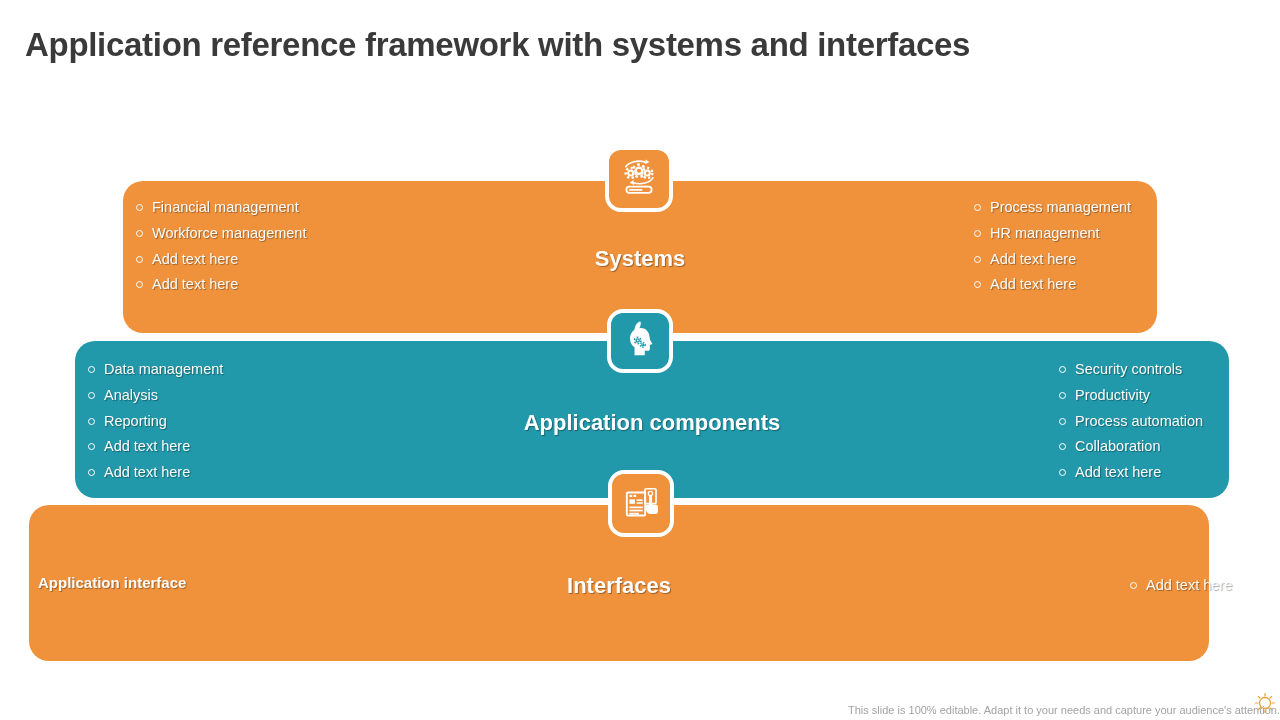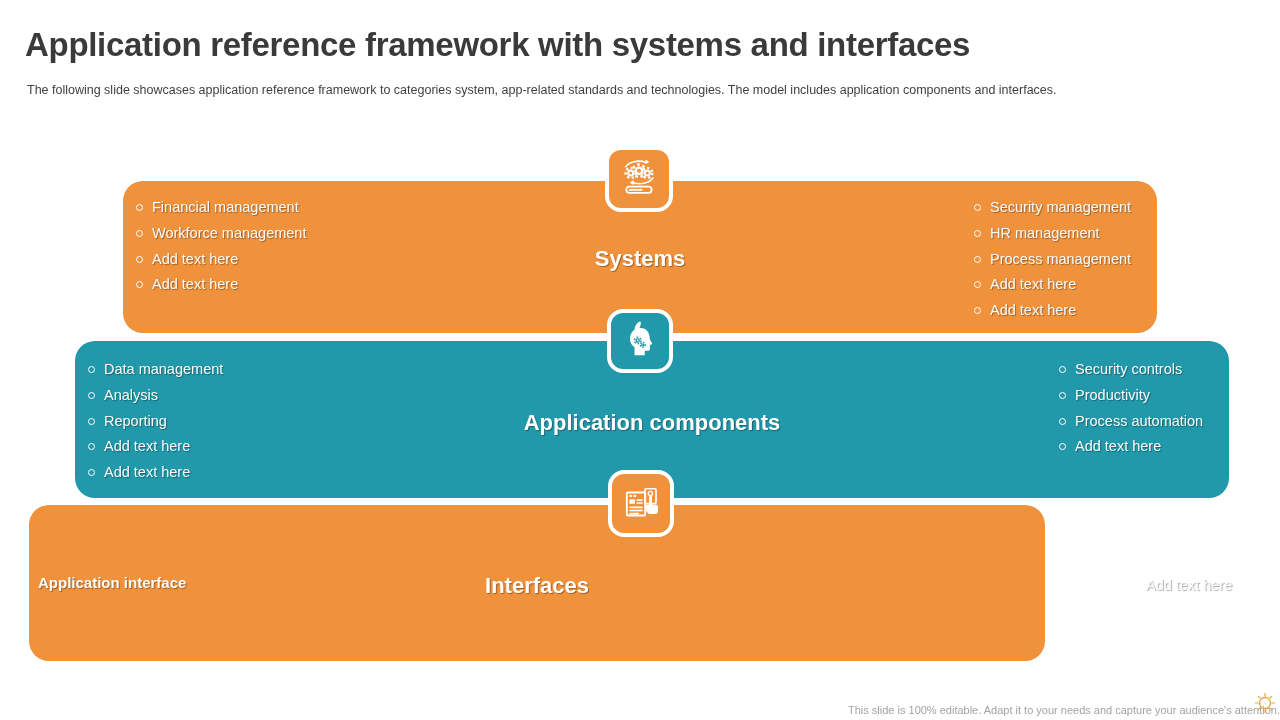--- a/index.html
+++ b/index.html
@@ -9,21 +9,21 @@
   .page-title{position:absolute;left:25px;top:26px;width:1150px;margin:0;
     font-size:33px;font-weight:700;color:#3a3a3a;letter-spacing:-0.3px;}
   .page-subtitle{position:absolute;left:27px;top:83px;width:1100px;margin:0;
     font-size:12.5px;color:#3f3f3f;}
 
   .band{position:absolute;border-radius:20px;}
   .band-orange{background:#f0923c;}
   .band-teal{background:#2199ab;padding-left:24px;}
   .band-systems{left:123px;top:181px;width:1034px;height:152px;}
   .band-components{left:75px;top:341px;width:1130px;height:157px;}
-  .band-interfaces{left:29px;top:505px;width:1016px;height:156px;}
+  .band-interfaces{left:29px;top:505px;width:1180px;height:156px;}
 
   .band-label{position:absolute;left:0;width:100%;text-align:center;
     font-size:22px;font-weight:700;color:#ffffff;
     text-shadow:1px 1px 1px rgba(0,0,0,0.35);}
   .band-systems .band-label{top:65px;}
   .band-components .band-label{top:69px;}
   .band-interfaces .band-label{top:68px;}
 
   ul.blist{position:absolute;margin:0;padding:0;list-style:none;}
   ul.blist li{height:25.8px;line-height:25.8px;font-size:14.5px;color:#fdfcfa;
@@ -50,51 +50,50 @@
   .footer-note{position:absolute;left:0;top:704px;width:1280px;text-align:right;
     font-size:11px;color:#a3a3a3;}
   .sun-logo{position:absolute;left:1252px;top:690px;width:26px;height:26px;}
 </style>
 </head>
 <body>
 
 <div class="slide">
 
   <h1 class="page-title">Application reference framework with systems and interfaces</h1>
-  <p class="page-subtitle">The following slide showcases application reference framework to categories system, app-related standards and technologies. The model includes application components and interfaces.</p>
 
   <section class="band band-orange band-systems">
     <ul class="blist sys-left">
       <li><span class="blt"></span><span>Financial management</span></li>
       <li><span class="blt"></span><span>Workforce management</span></li>
       <li><span class="blt"></span><span>Add text here</span></li>
       <li><span class="blt"></span><span>Add text here</span></li>
     </ul>
     <ul class="blist sys-right">
-      <li><span class="blt"></span><span>Security management</span></li>
+      <li><span class="blt"></span><span>Process management</span></li>
       <li><span class="blt"></span><span>HR management</span></li>
-      <li><span class="blt"></span><span>Process management</span></li>
       <li><span class="blt"></span><span>Add text here</span></li>
       <li><span class="blt"></span><span>Add text here</span></li>
     </ul>
     <div class="band-label">Systems</div>
   </section>
 
   <section class="band band-teal band-components">
     <ul class="blist cmp-left">
       <li><span class="blt"></span><span>Data management</span></li>
       <li><span class="blt"></span><span>Analysis</span></li>
       <li><span class="blt"></span><span>Reporting</span></li>
       <li><span class="blt"></span><span>Add text here</span></li>
       <li><span class="blt"></span><span>Add text here</span></li>
     </ul>
     <ul class="blist cmp-right">
       <li><span class="blt"></span><span>Security controls</span></li>
       <li><span class="blt"></span><span>Productivity</span></li>
       <li><span class="blt"></span><span>Process automation</span></li>
+      <li><span class="blt"></span><span>Collaboration</span></li>
       <li><span class="blt"></span><span>Add text here</span></li>
     </ul>
     <div class="band-label">Application components</div>
   </section>
 
   <section class="band band-orange band-interfaces">
     <div class="interface-label">Application interface</div>
     <ul class="blist int-right">
       <li><span class="blt"></span><span>Add text here</span></li>
     </ul>

